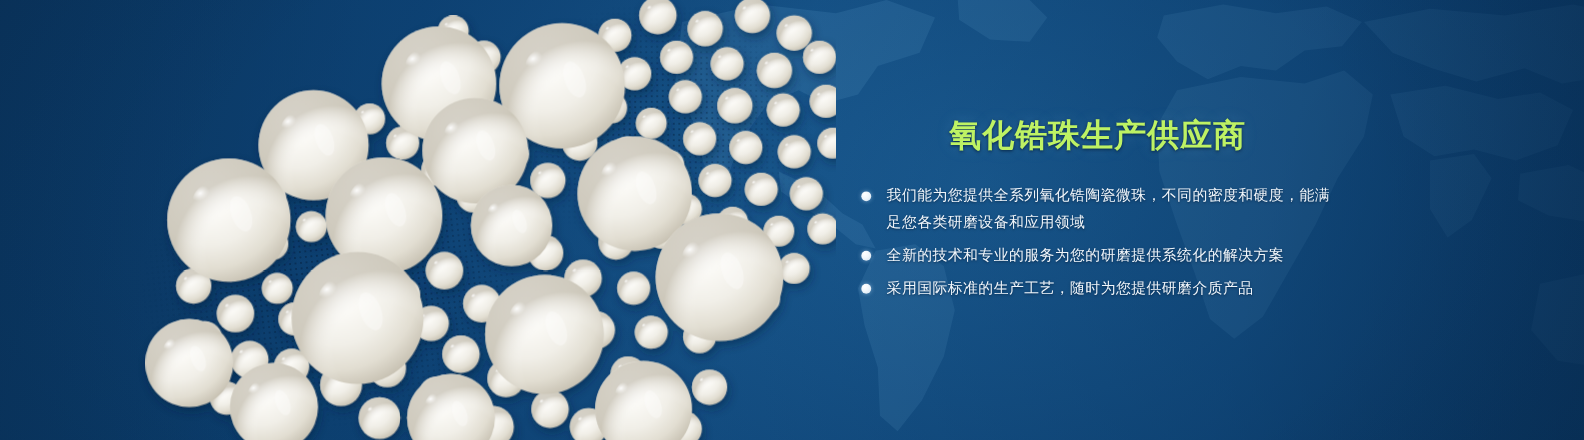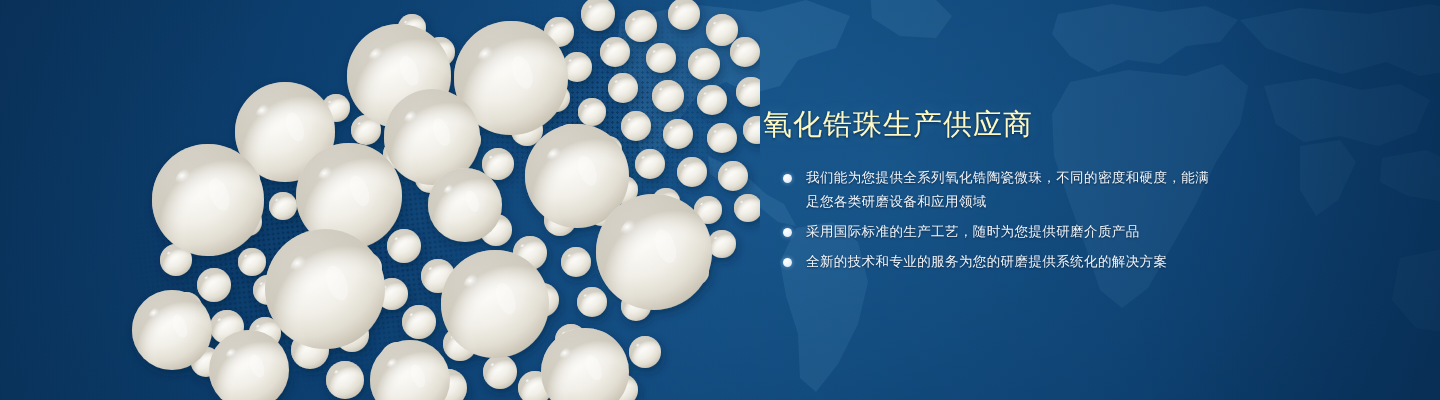--- a/index.html
+++ b/index.html
@@ -56,25 +56,26 @@
   .beads svg{display:block;width:100%;height:100%;}
 
   
   .content{
     position:absolute;left:763px;top:104px;width:470px;
   }
   .headline{
     margin:0;
     font-size:29px;
     line-height:40px;
-    font-weight:400;
-    color:#fef9c3;
+    font-weight:700;
+    color:#bef264;
     letter-spacing:1px;
     text-shadow:0 1px 3px rgba(2,22,45,.75), 0 0 14px rgba(120,190,235,.22);
     white-space:nowrap;
+    text-align:center;
   }
   .bullets{
     list-style:none;margin:16px;padding:0;
     margin-top:22px;
   }
   .bullet{
     position:relative;
     padding-left:27px;
     margin-bottom:6px;
     font-size:13.5px;
@@ -532,22 +533,22 @@
   <div class="content">
     <h1 class="headline">氧化锆珠生产供应商</h1>
 
     <ul class="bullets">
       <li class="bullet">
         <span class="bullet-dot"></span>
         <span class="bullet-text">我们能为您提供全系列氧化锆陶瓷微珠，不同的密度和硬度，能满足您各类研磨设备和应用领域</span>
       </li>
       <li class="bullet">
         <span class="bullet-dot"></span>
-        <span class="bullet-text">采用国际标准的生产工艺，随时为您提供研磨介质产品</span>
+        <span class="bullet-text">全新的技术和专业的服务为您的研磨提供系统化的解决方案</span>
       </li>
       <li class="bullet">
         <span class="bullet-dot"></span>
-        <span class="bullet-text">全新的技术和专业的服务为您的研磨提供系统化的解决方案</span>
+        <span class="bullet-text">采用国际标准的生产工艺，随时为您提供研磨介质产品</span>
       </li>
     </ul>
   </div>
 
 </div>
 
 </body></html>

